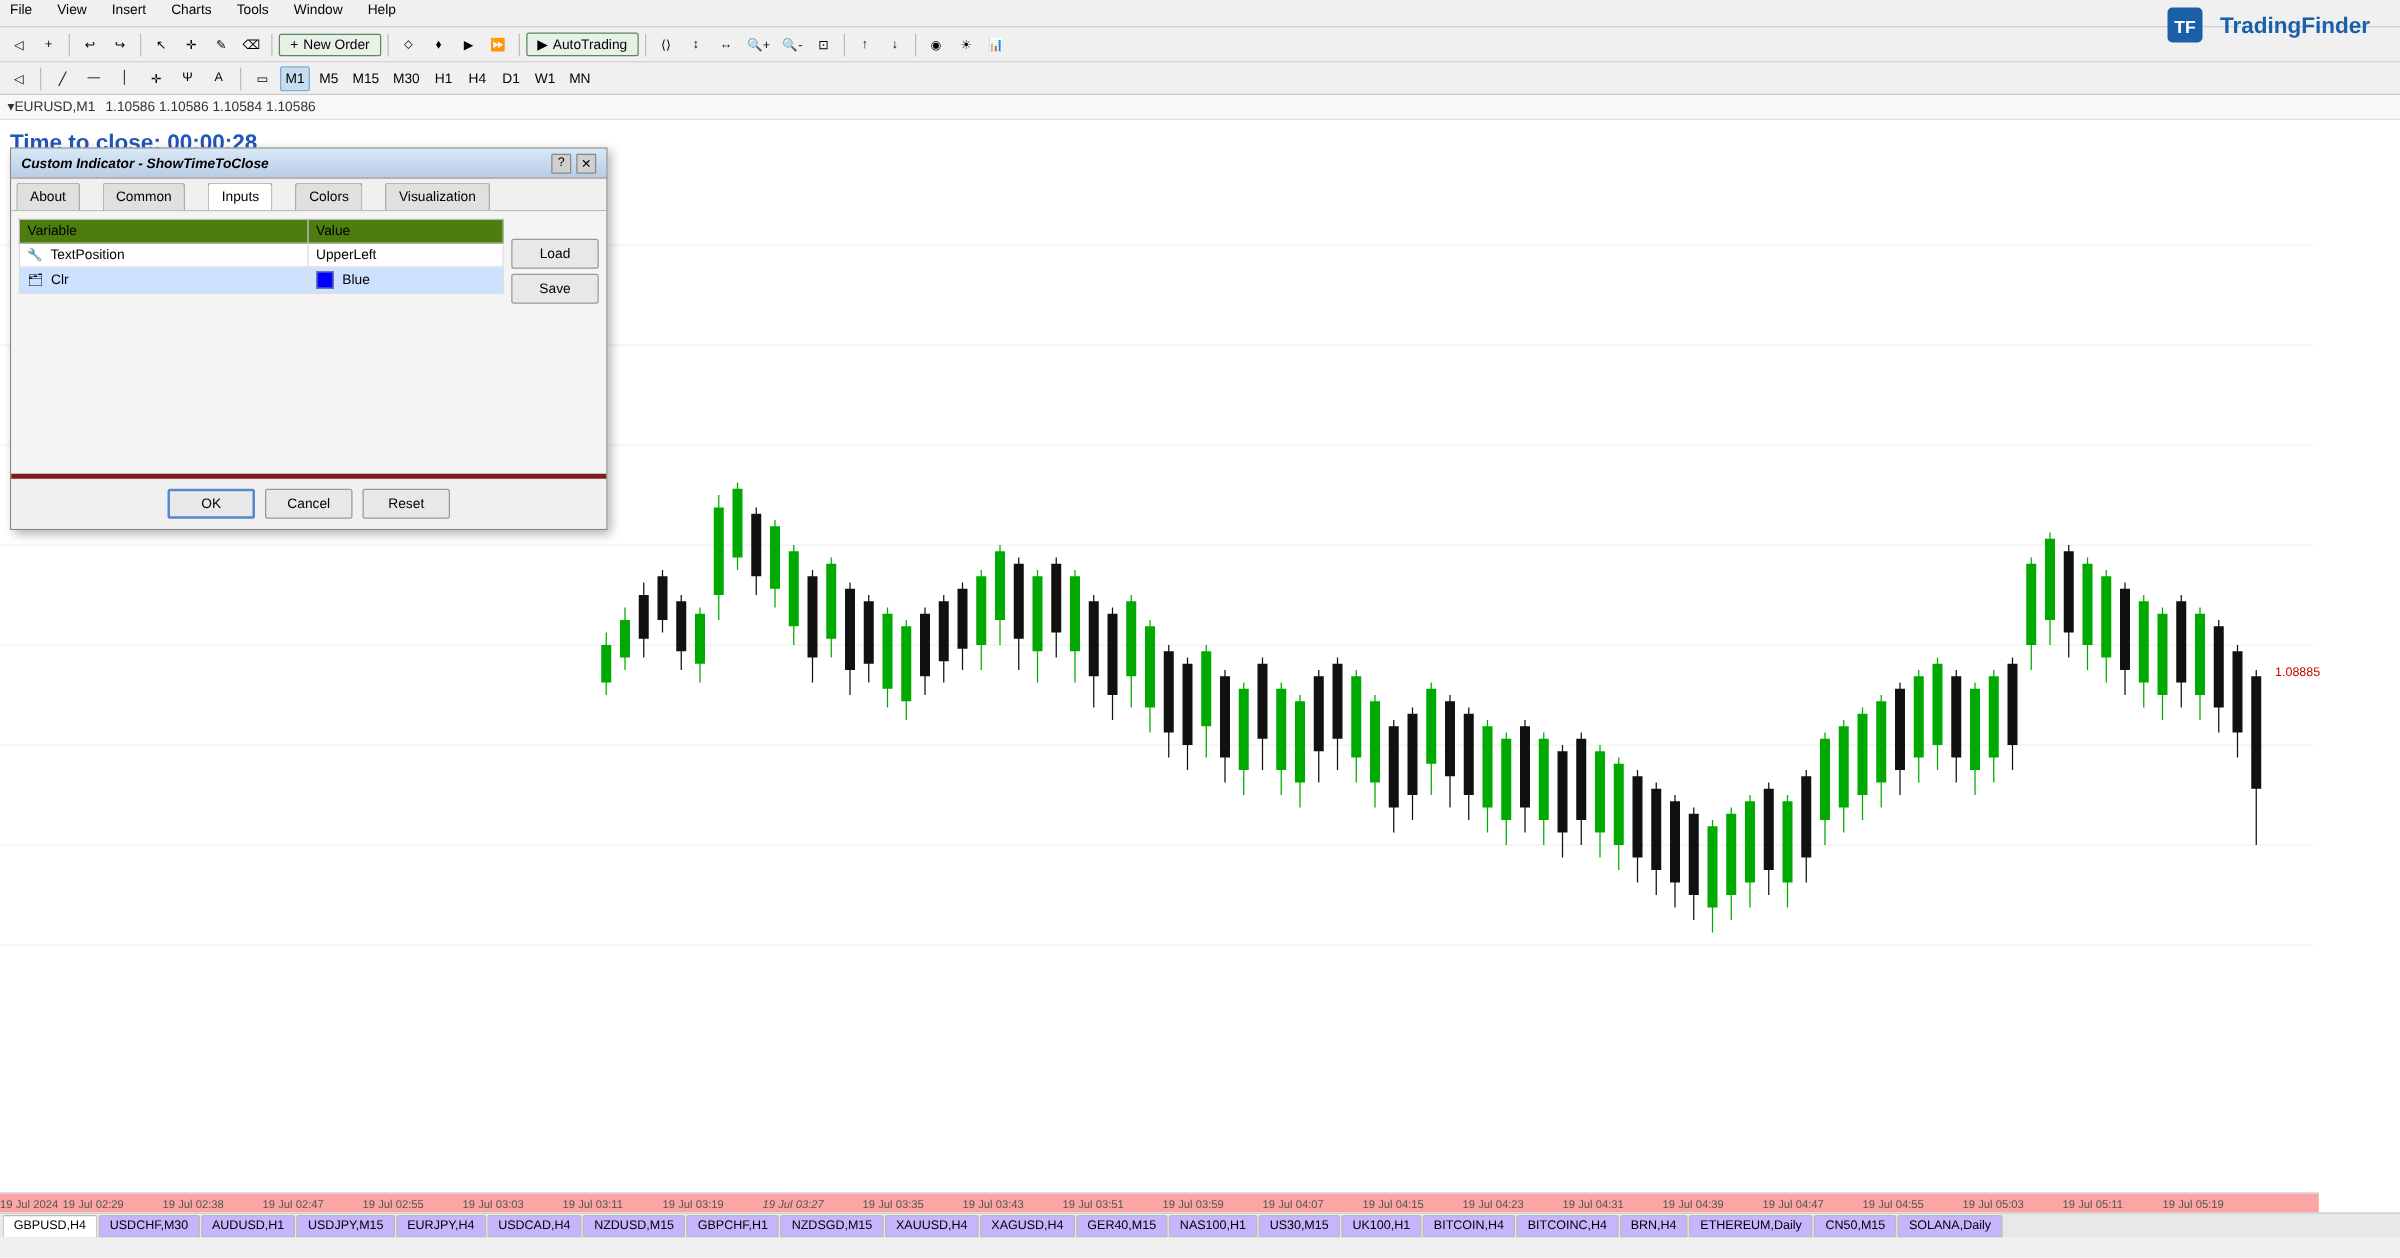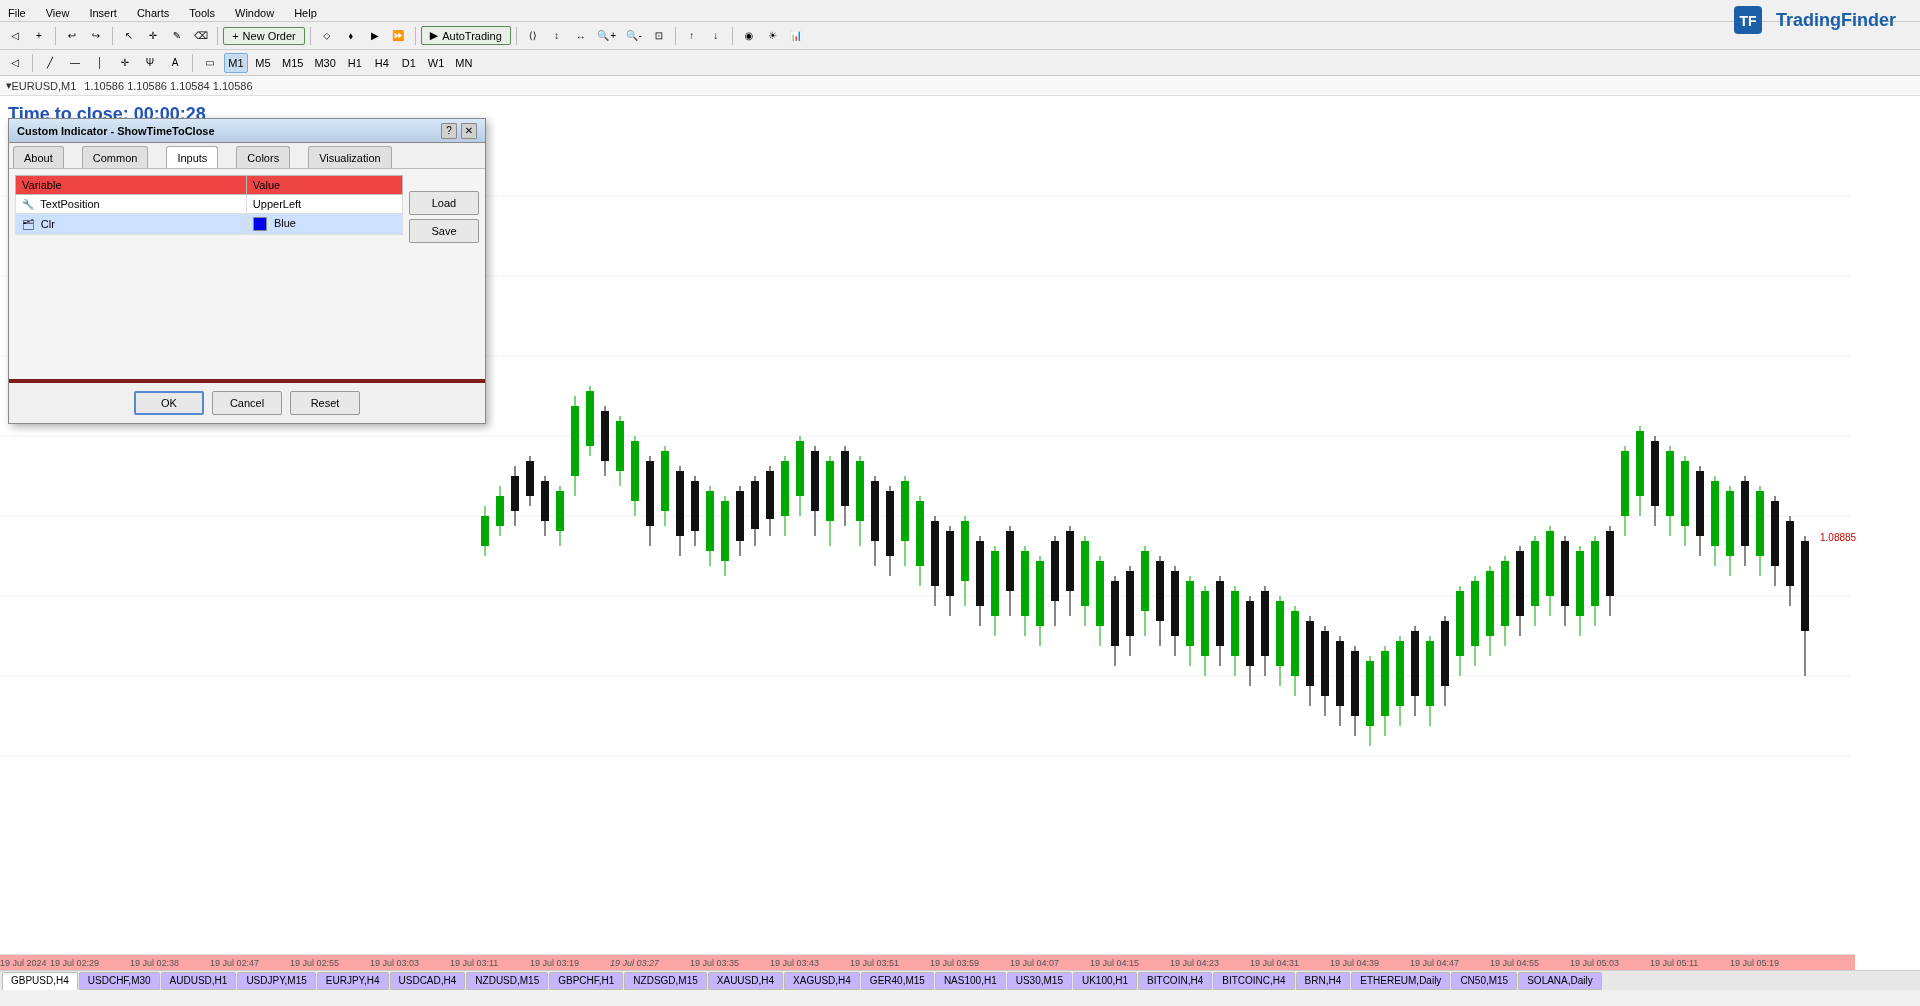--- a/index.html
+++ b/index.html
@@ -4,21 +4,21 @@
   <style>
     * { margin: 0; padding: 0; box-sizing: border-box; }
     body { width: 1920px; height: 1006px; overflow: hidden; background: #f0f0f0; font-family: 'Segoe UI', Tahoma, sans-serif; font-size: 11px; }
 
     
     #menu-bar {
       height: 22px;
       background: #f0f0f0;
       border-bottom: 1px solid #ccc;
       display: flex;
-      align-items: flex-end;
+      align-items: flex-start;
       padding: 0 4px;
       gap: 12px;
     }
     #menu-bar span { font-size: 11px; cursor: pointer; padding: 2px 4px; }
 
     
     #toolbar {
       height: 28px;
       background: #f0f0f0;
       border-bottom: 1px solid #ccc;
@@ -199,21 +199,21 @@
     }
     #dialog-titlebar {
       height: 24px;
       background: linear-gradient(to bottom, #d8e8f8, #b8cce4);
       border-bottom: 1px solid #888;
       display: flex;
       align-items: center;
       padding: 0 8px;
       justify-content: space-between;
     }
-    #dialog-title { font-size: 11px; font-weight: bold; color: #000; }
+    #dialog-title { font-size: 11px; font-weight: bold; color: #000; font-style: italic; }
     #dialog-controls { display: flex; gap: 4px; }
     .dialog-ctrl-btn {
       width: 16px; height: 16px;
       background: #d0d0d0;
       border: 1px solid #888;
       border-radius: 1px;
       cursor: pointer;
       display: flex; align-items: center; justify-content: center;
       font-size: 10px;
     }
@@ -248,21 +248,21 @@
     }
 
     
     #params-table {
       width: 100%;
       border-collapse: collapse;
       background: #fff;
       border: 1px solid #bbb;
     }
     #params-table th {
-      background: #ef4444;
+      background: #4d7c0f;
       border: 1px solid #bbb;
       padding: 3px 6px;
       font-size: 11px;
       font-weight: normal;
       text-align: left;
     }
     #params-table td {
       border: 1px solid #ddd;
       padding: 3px 6px;
       font-size: 11px;

